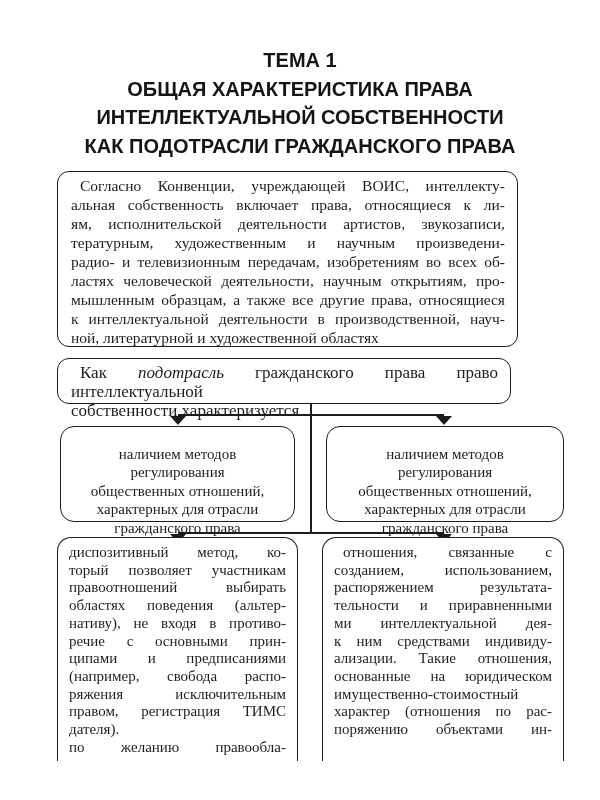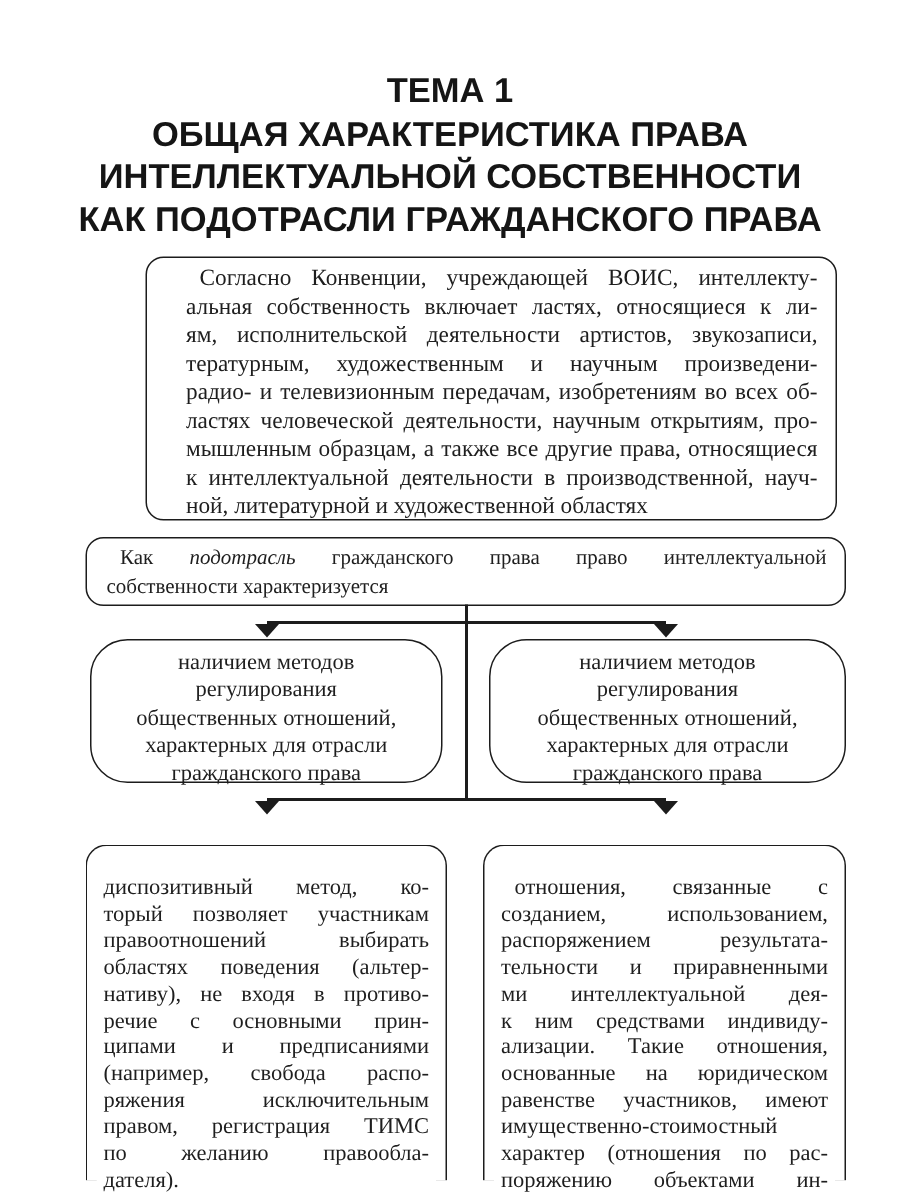--- a/index.html
+++ b/index.html
@@ -11,54 +11,54 @@
     background: #ffffff;
     font-family: "Liberation Serif", serif;
     color: #1e1e1e;
     overflow: hidden;
   }
   .title {
     position: absolute;
     top: 46px; left: 0; width: 600px;
     font-family: "Liberation Sans", sans-serif;
     font-weight: bold;
-    font-size: 23px;
+    font-size: 20px;
     line-height: 28.5px;
     color: #151515;
   }
   .box {
     position: absolute;
     box-sizing: border-box;
     border: 1.6px solid #1c1c1c;
     border-radius: 12px;
     background: #ffffff;
   }
   .box-definition {
     left: 57px; top: 171px; width: 461px; height: 176px;
-    padding: 4px 12px 0 26px;
-    font-size: 15.5px; line-height: 19px; margin-left: 40px;
+    padding: 4px 12px 0 13px;
+    font-size: 15.5px; line-height: 19px;
   }
   .box-subtitle {
-    left: 57px; top: 358px; width: 507px; height: 46px;
+    left: 57px; top: 358px; width: 454px; height: 46px;
     padding: 4px 12px 0 13px;
-    font-size: 14px; line-height: 19px;
+    font-size: 17px; line-height: 19px;
   }
   .branch {
     top: 426px; height: 96px;
-    border-radius: 25px;
-    padding: 6px 10px 0 10px;
+    border-radius: 14px;
+    padding: 18px 10px 0 10px;
     font-size: 15px; line-height: 18.4px;
   }
   .branch-left  { left: 60px;  width: 235px; }
   .branch-right { left: 326px; width: 238px; }
   .detail {
-    top: 563px; height: 224px;
+    top: 537px; height: 224px;
     border-radius: 14px 14px 0 0;
     border-bottom: none;
-    padding: 20px 11px 0 11px;
+    padding: 6px 11px 0 11px;
     font-size: 15px; line-height: 17.7px;
   }
   .detail-left  { left: 57px;  width: 241px; }
   .detail-right { left: 322px; width: 242px; }
 
   
   .justify .ln { text-align: justify; text-align-last: justify; }
   .justify .ln.last { text-align-last: left; }
   .justify.justify-all .ln.last { text-align-last: justify; }
   .center .ln { text-align: center; }
@@ -82,21 +82,21 @@
 
   <div class="title center">
       <div class="ln">ТЕМА 1</div>
       <div class="ln">ОБЩАЯ ХАРАКТЕРИСТИКА ПРАВА</div>
       <div class="ln">ИНТЕЛЛЕКТУАЛЬНОЙ СОБСТВЕННОСТИ</div>
       <div class="ln last">КАК ПОДОТРАСЛИ ГРАЖДАНСКОГО ПРАВА</div>
     </div>
 
   <div class="box box-definition justify indent-first">
       <div class="ln">Согласно Конвенции, учреждающей ВОИС, интеллекту-</div>
-      <div class="ln">альная собственность включает ластях, относящиеся к ли-</div>
+      <div class="ln">альная собственность включает права, относящиеся к ли-</div>
       <div class="ln">ям, исполнительской деятельности артистов, звукозаписи,</div>
       <div class="ln">тературным, художественным и научным произведени-</div>
       <div class="ln">радио- и телевизионным передачам, изобретениям во всех об-</div>
       <div class="ln">ластях человеческой деятельности, научным открытиям, про-</div>
       <div class="ln">мышленным образцам, а также все другие права, относящиеся</div>
       <div class="ln">к интеллектуальной деятельности в производственной, науч-</div>
       <div class="ln last">ной, литературной и художественной областях</div>
     </div>
 
   <div class="box box-subtitle justify">
@@ -134,32 +134,31 @@
       <div class="ln">диспозитивный метод, ко-</div>
       <div class="ln">торый позволяет участникам</div>
       <div class="ln">правоотношений выбирать</div>
       <div class="ln">областях поведения (альтер-</div>
       <div class="ln">нативу), не входя в противо-</div>
       <div class="ln">речие с основными прин-</div>
       <div class="ln">ципами и предписаниями</div>
       <div class="ln">(например, свобода распо-</div>
       <div class="ln">ряжения исключительным</div>
       <div class="ln">правом, регистрация ТИМС</div>
+      <div class="ln last">дателя).</div>
       <div class="ln">по желанию правообла-</div>
-      <div class="ln last">дателя).</div>
     </div>
 
   <div class="box detail detail-right justify justify-all indent-first">
       <div class="ln">отношения, связанные с</div>
       <div class="ln">созданием, использованием,</div>
       <div class="ln">распоряжением результата-</div>
       <div class="ln">тельности и приравненными</div>
       <div class="ln">ми интеллектуальной дея-</div>
       <div class="ln">к ним средствами индивиду-</div>
       <div class="ln">ализации. Такие отношения,</div>
       <div class="ln">основанные на юридическом</div>
-      <div class="ln">равенстве участников, имеют</div>
       <div class="ln">имущественно-стоимостный</div>
       <div class="ln">характер (отношения по рас-</div>
       <div class="ln last">поряжению объектами ин-</div>
     </div>
 
 </div>
 
 </body></html>

